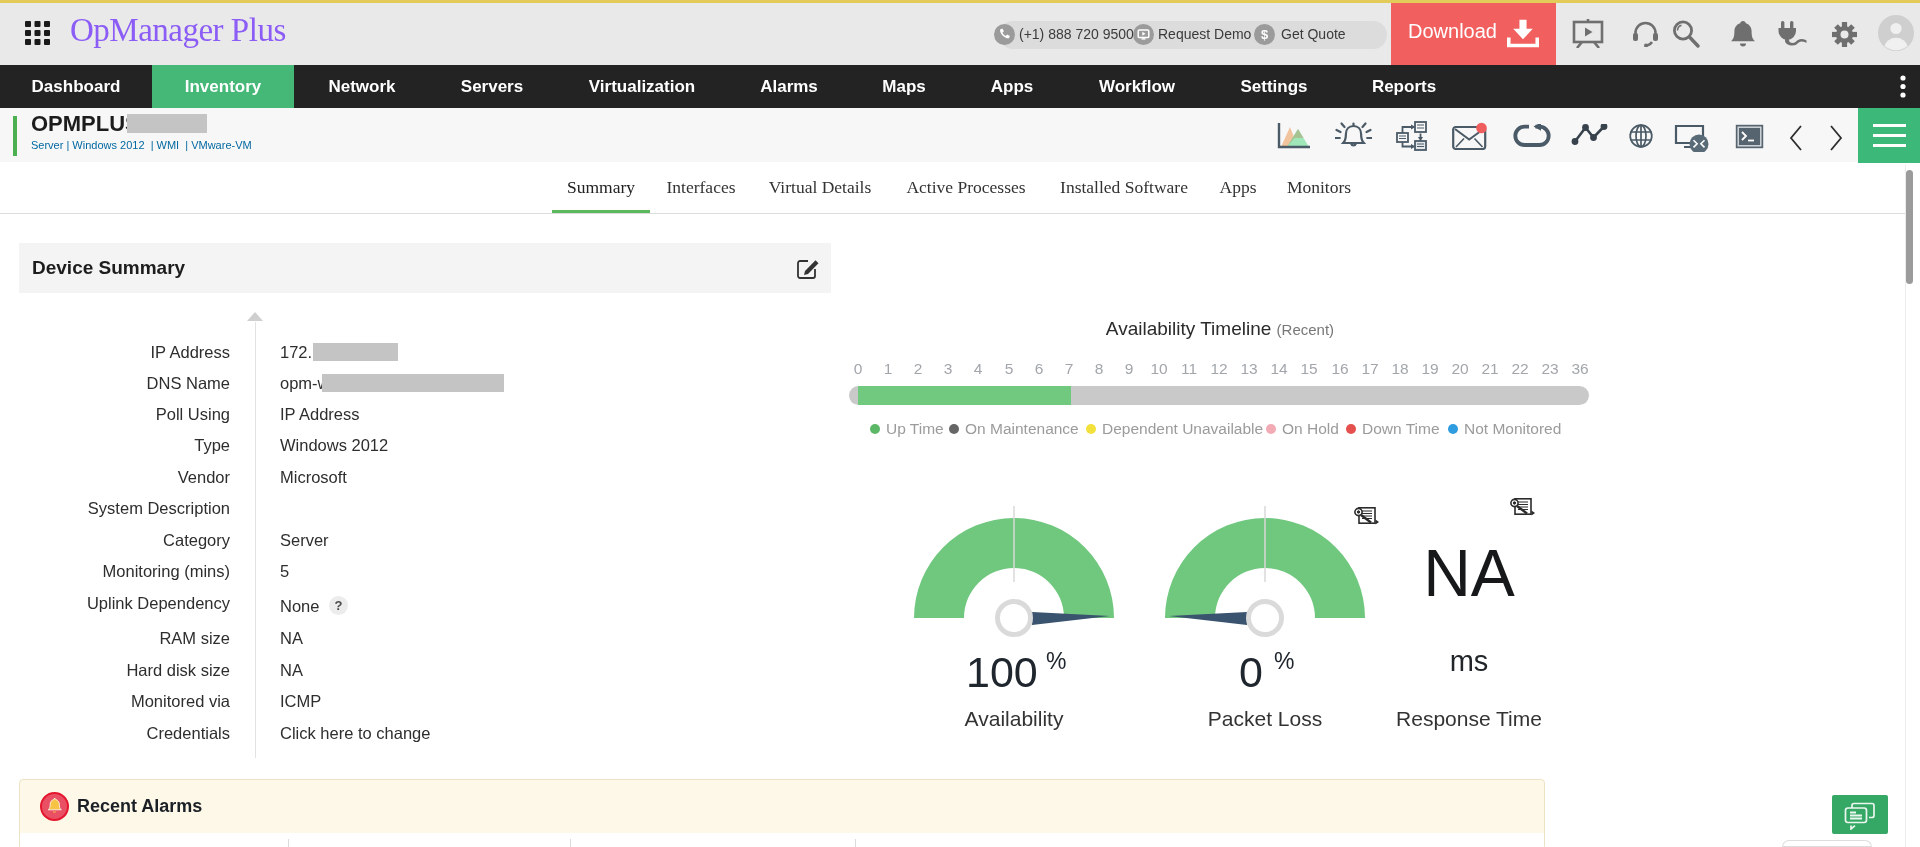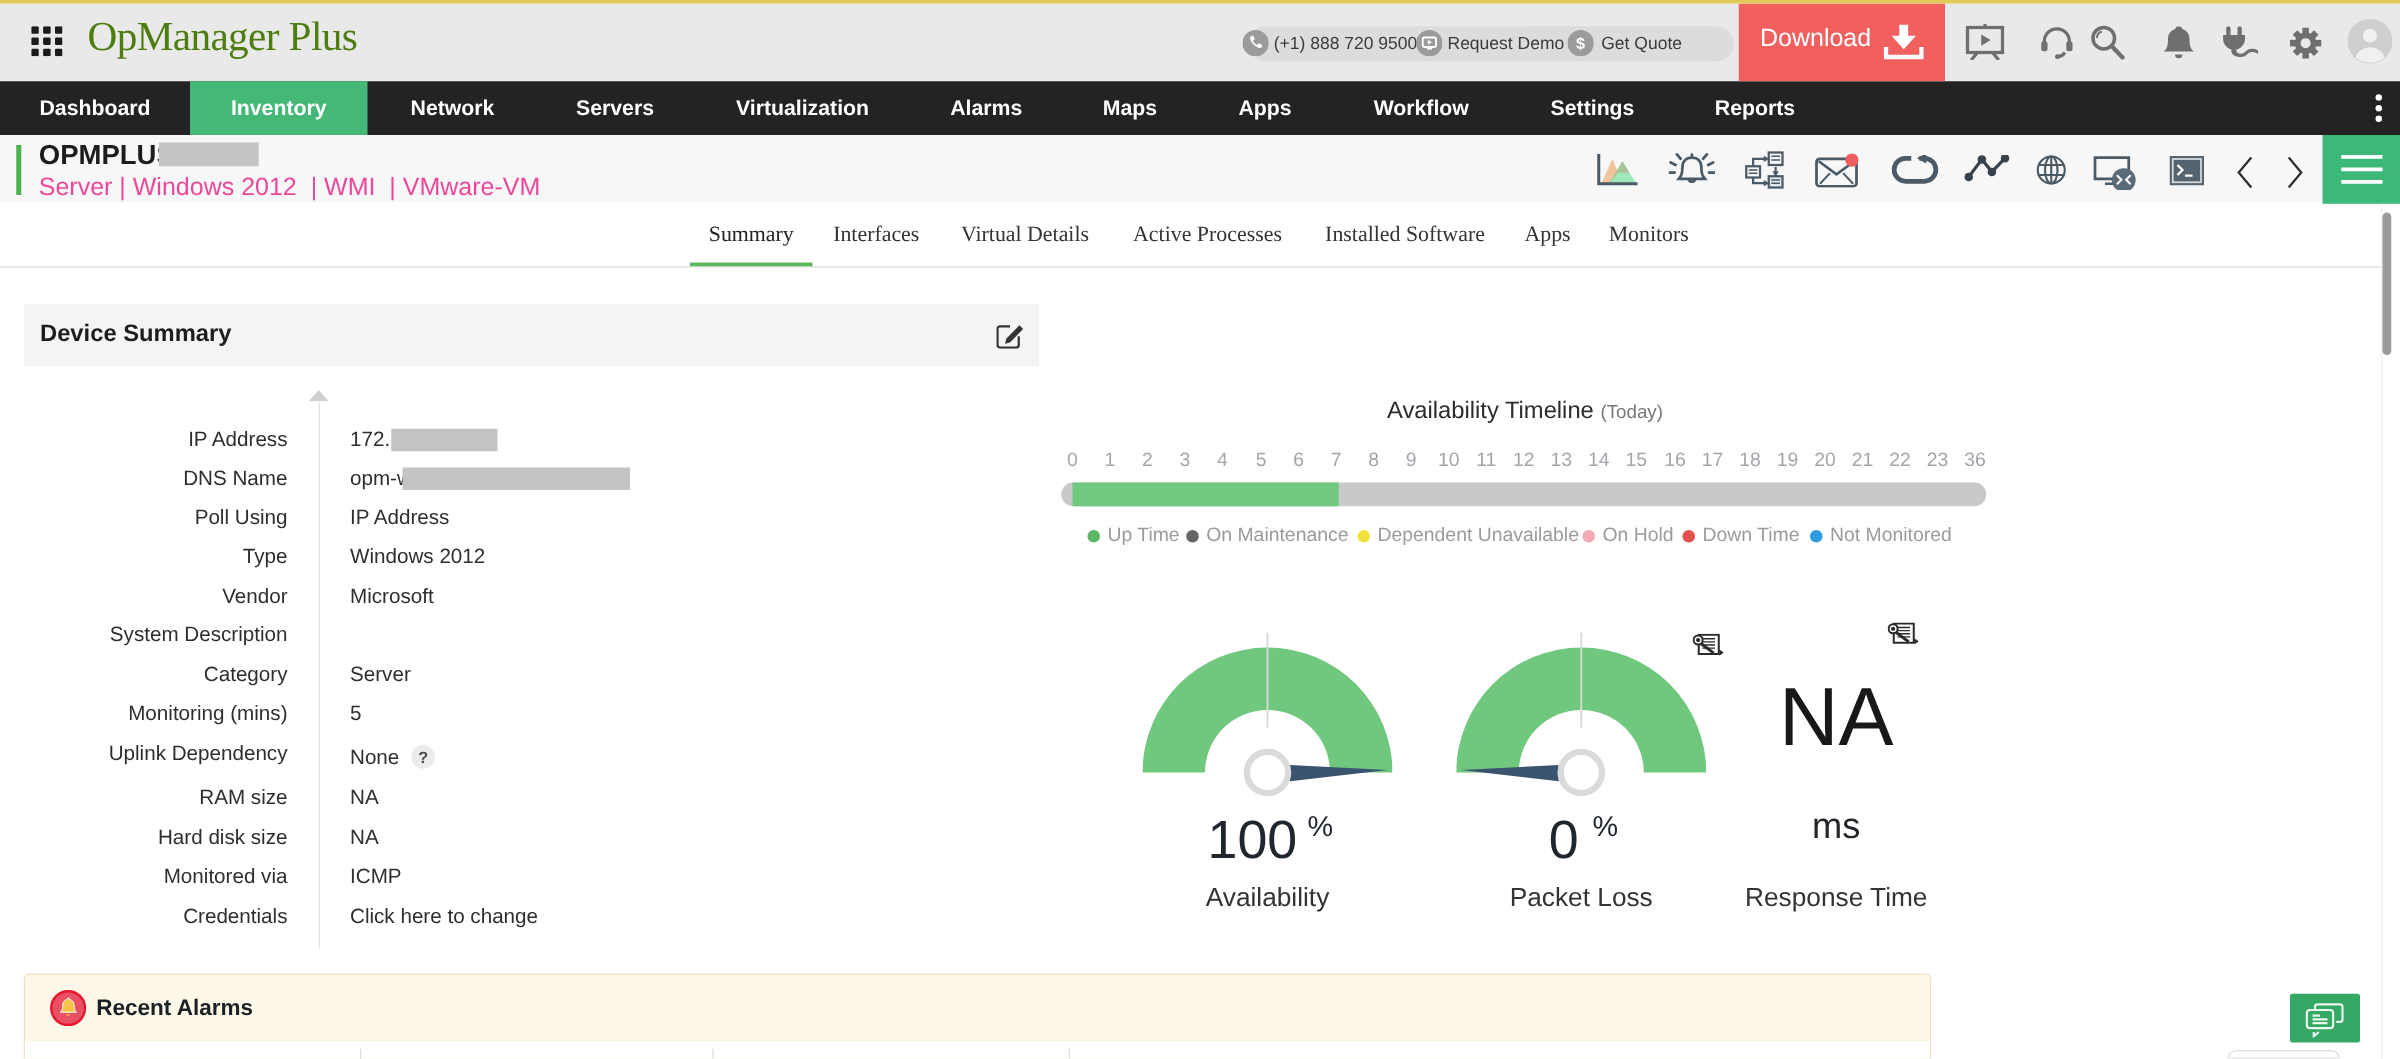--- a/index.html
+++ b/index.html
@@ -70,21 +70,21 @@
       <rect x="9.5" y="0" width="6" height="6" rx="1"></rect>
       <rect x="19" y="0" width="6" height="6" rx="1"></rect>
     <rect x="0" y="9" width="6" height="6" rx="1"></rect>
       <rect x="9.5" y="9" width="6" height="6" rx="1"></rect>
       <rect x="19" y="9" width="6" height="6" rx="1"></rect>
     <rect x="0" y="18" width="6" height="6" rx="1"></rect>
       <rect x="9.5" y="18" width="6" height="6" rx="1"></rect>
       <rect x="19" y="18" width="6" height="6" rx="1"></rect>
   </g>
 </svg>
-<div class="abs" style="left:70px;top:12px;font-family:'Liberation Serif',serif;font-size:33px;color:#4d7c0f;letter-spacing:-0.5px;">OpManager Plus</div>
+<div class="abs" style="left:70px;top:12px;font-family:'Liberation Serif',serif;font-size:33px;color:#8b5cf6;letter-spacing:-0.5px;">OpManager Plus</div>
 <div class="abs" style="left:999px;top:21px;width:388px;height:28px;background:#dcdcdc;border-radius:14px;"></div>
 
 <svg class="abs" style="left:994px;top:24px" width="21" height="21" viewBox="0 0 21 21">
   <circle cx="10.5" cy="10.5" r="10.5" fill="#9b9b9b"></circle>
   <path d="M6.1 5.4 l2.3-1 1.5 2.8 -1.5 1.4 c0.6 1.6 1.8 2.8 3.3 3.4 l1.4-1.5 2.8 1.5 -1 2.3 c-3.9 0.6 -9.4 -4.9 -8.8-8.9z" fill="#fff"></path>
 </svg>
 <div class="abs" style="left:1019px;top:26px;font-size:14px;color:#3b3b3b;">(+1)&nbsp;888&nbsp;720&nbsp;9500</div>
 
 <svg class="abs" style="left:1133px;top:24px" width="21" height="21" viewBox="0 0 21 21">
   <circle cx="10.5" cy="10.5" r="10.5" fill="#9b9b9b"></circle>
@@ -182,21 +182,21 @@
   <g fill="#fff">
       <circle cx="5" cy="3" r="2.6"></circle>
       <circle cx="5" cy="11.5" r="2.6"></circle>
       <circle cx="5" cy="20" r="2.6"></circle>
     </g>
 </svg>
 
 <div class="abs" style="left:13px;top:116px;width:4px;height:40px;background:#4caf50;"></div>
 <div class="abs" style="left:31px;top:111px;font-size:22px;font-weight:700;color:#1c1c1c;">OPMPLUS-</div>
 <div class="abs blur" style="left:127px;top:114px;width:80px;height:19px;"></div>
-<div class="abs" style="left:31px;top:139px;font-size:20px;color:#ec4899;">Server&nbsp;|&nbsp;Windows&nbsp;2012&nbsp;&nbsp;|&nbsp;WMI&nbsp;&nbsp;|&nbsp;VMware-VM</div>
+<div class="abs" style="left:31px;top:139px;font-size:11px;color:#0369a1;">Server&nbsp;|&nbsp;Windows&nbsp;2012&nbsp;&nbsp;|&nbsp;WMI&nbsp;&nbsp;|&nbsp;VMware-VM</div>
 
 <svg class="abs" style="left:1277px;top:123px" width="35" height="26" viewBox="0 0 35 26">
   <path d="M4 24 L13 4 L21 24z" fill="#f2c49e"></path>
   <path d="M10 24 L21 6 L32 24z" fill="#9fe6b8"></path>
   <path d="M10 24 L21 6 L26.5 15 L17.5 15z" fill="#a8bf8f" opacity="0.9"></path>
   <path d="M2 0 V24 H33" fill="none" stroke="#4a5a66" stroke-width="2.4"></path>
 </svg>
 
 <svg class="abs" style="left:1335px;top:121px" width="37" height="30" viewBox="0 0 37 30">
   <g stroke="#4a5a66" fill="none" stroke-width="2.2" stroke-linecap="round">
@@ -322,21 +322,21 @@
 <div class="val abs" style="top:468px;">Microsoft</div>
 <div class="val abs" style="top:531px;">Server</div>
 <div class="val abs" style="top:562px;">5</div>
 <div class="val abs" style="top:597px;">None</div>
 <div class="abs" style="left:329px;top:596px;width:19px;height:19px;border-radius:50%;background:#ececec;font-size:13px;font-weight:700;color:#4a4a4a;text-align:center;line-height:19px;">?</div>
 <div class="val abs" style="top:629px;">NA</div>
 <div class="val abs" style="top:661px;">NA</div>
 <div class="val abs" style="top:692px;">ICMP</div>
 <div class="val abs" style="top:724px;">Click here to change</div>
 
-<div id="tltitle" class="abs">Availability Timeline <span>(Today)</span></div>
+<div id="tltitle" class="abs">Availability Timeline <span>(Recent)</span></div>
 <div class="hr abs" style="left:843px;">0</div>
 <div class="hr abs" style="left:873px;">1</div>
 <div class="hr abs" style="left:903px;">2</div>
 <div class="hr abs" style="left:933px;">3</div>
 <div class="hr abs" style="left:963px;">4</div>
 <div class="hr abs" style="left:994px;">5</div>
 <div class="hr abs" style="left:1024px;">6</div>
 <div class="hr abs" style="left:1054px;">7</div>
 <div class="hr abs" style="left:1084px;">8</div>
 <div class="hr abs" style="left:1114px;">9</div>

